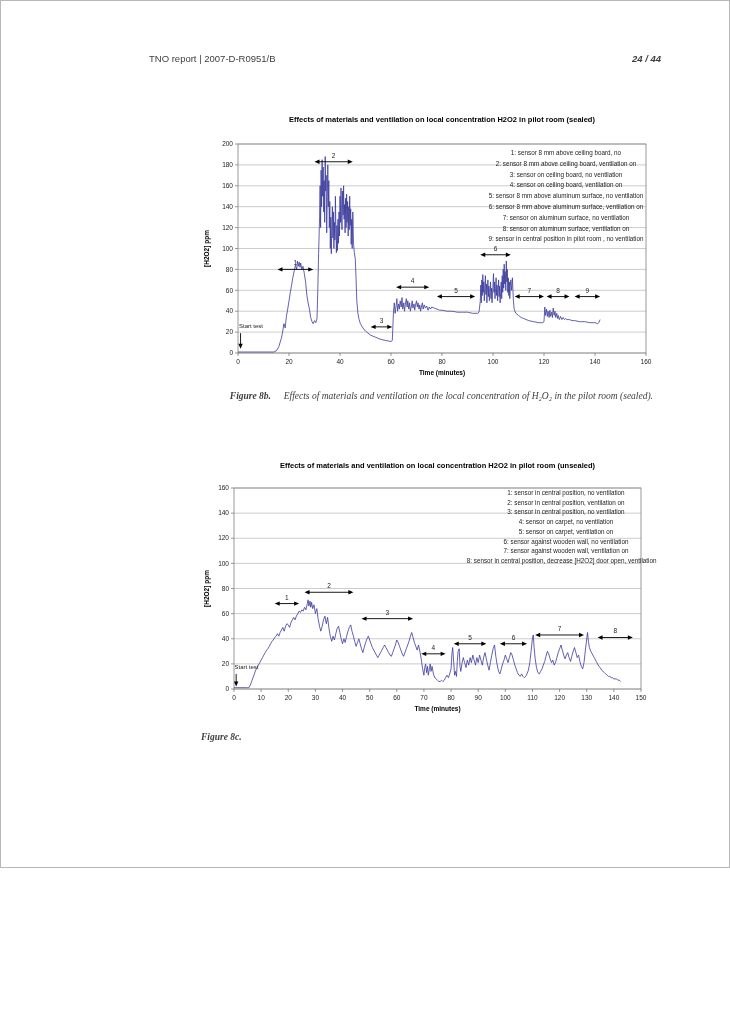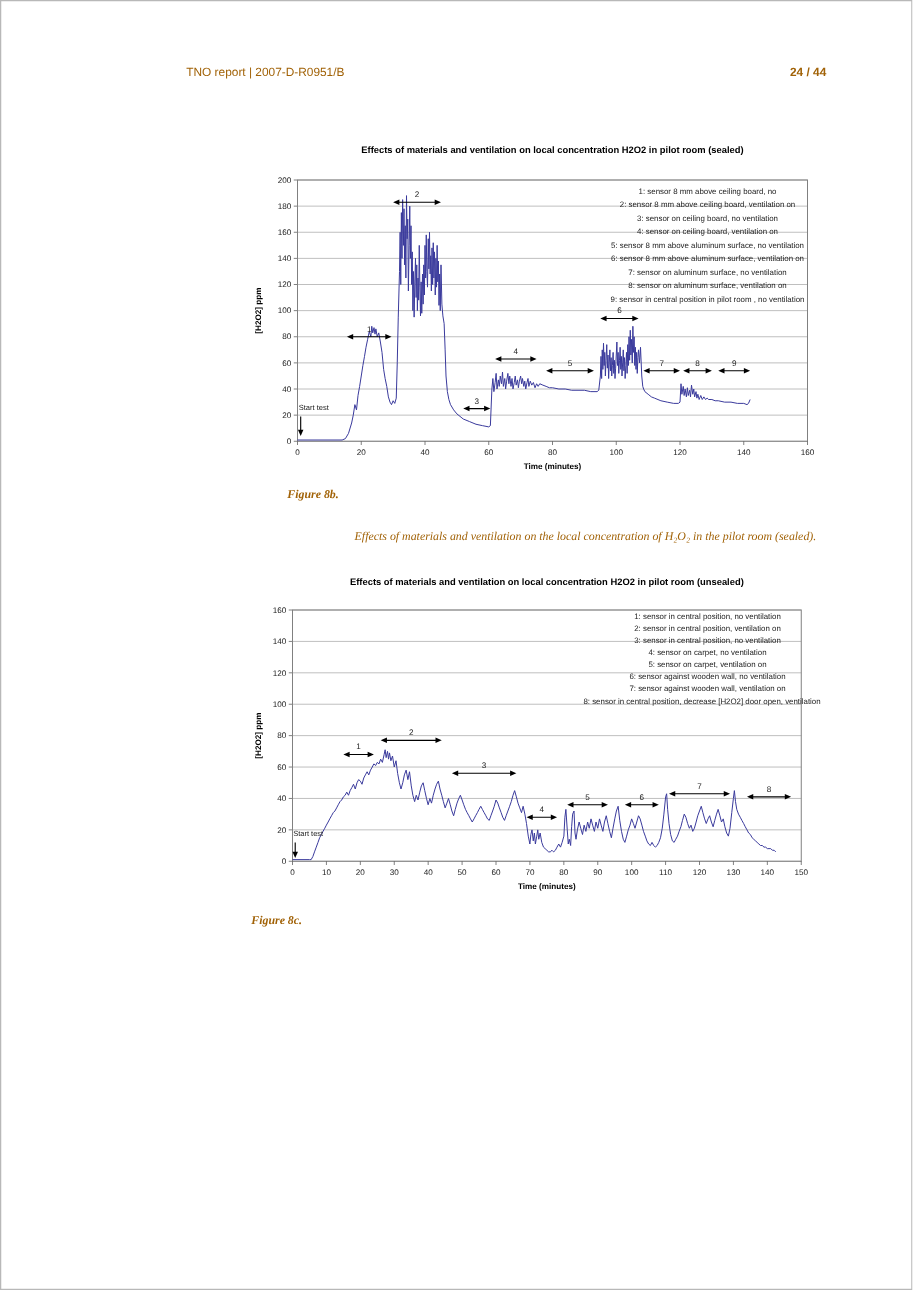--- a/index.html
+++ b/index.html
@@ -1,31 +1,31 @@
 <!DOCTYPE html>
 <html><head>
 <meta charset="utf-8">
 <style>
   html,body{margin:0;padding:0;background:#fff;}
-  .page{position:relative;width:730px;height:1032px;background:#fff;
+  .page{position:relative;width:730px;height:868px;background:#fff;
         border:1px solid #b8b8b8;box-sizing:border-box;overflow:hidden;
-        font-family:"Liberation Sans",sans-serif;color:#a16207;}
+        font-family:"Liberation Sans",sans-serif;color:#404040;}
   .hdr{position:absolute;left:148px;top:52px;width:512px;font-size:9.5px;}
   .hdr-row{display:flex;justify-content:space-between;}
-  .hdr-row .pg{font-weight:bold;}
+  .hdr-row .pg{font-weight:bold;font-style:italic;}
   .hdr-sub{font-style:italic;margin-top:5px;}
   svg.chart{position:absolute;display:block;}
   svg.chart.c1{left:196px;top:110px;}
   svg.chart.c2{left:196px;top:456px;}
   .cap{position:absolute;display:flex;font-family:"Liberation Serif","DejaVu Serif",serif;
        font-style:italic;font-size:9.5px;line-height:14px;}
   .cap.cap1{left:200px;top:388px;text-align:right;}
   .cap.cap2{left:200px;top:729px;}
   .cap-label{font-weight:bold;width:70px;flex:none;}
-  .cap-text{width:382px;margin-top:34px;}
+  .cap-text{width:382px;}
   
   .ct{font:bold 7.5px "Liberation Sans",sans-serif;fill:#000;}
   .tl{font:6.5px "Liberation Sans",sans-serif;fill:#222;}
   .al{font:bold 6.5px "Liberation Sans",sans-serif;fill:#000;}
   .lg{font:6.3px "Liberation Sans",sans-serif;fill:#222;}
   .ann{font:6px "Liberation Sans",sans-serif;fill:#222;}
   .grid{stroke:#999;stroke-width:0.5;}
   .tick{stroke:#555;stroke-width:0.6;}
   .pb{fill:none;stroke:#808080;stroke-width:0.8;}
   .series{fill:none;stroke-width:0.8;stroke-linejoin:round;}

